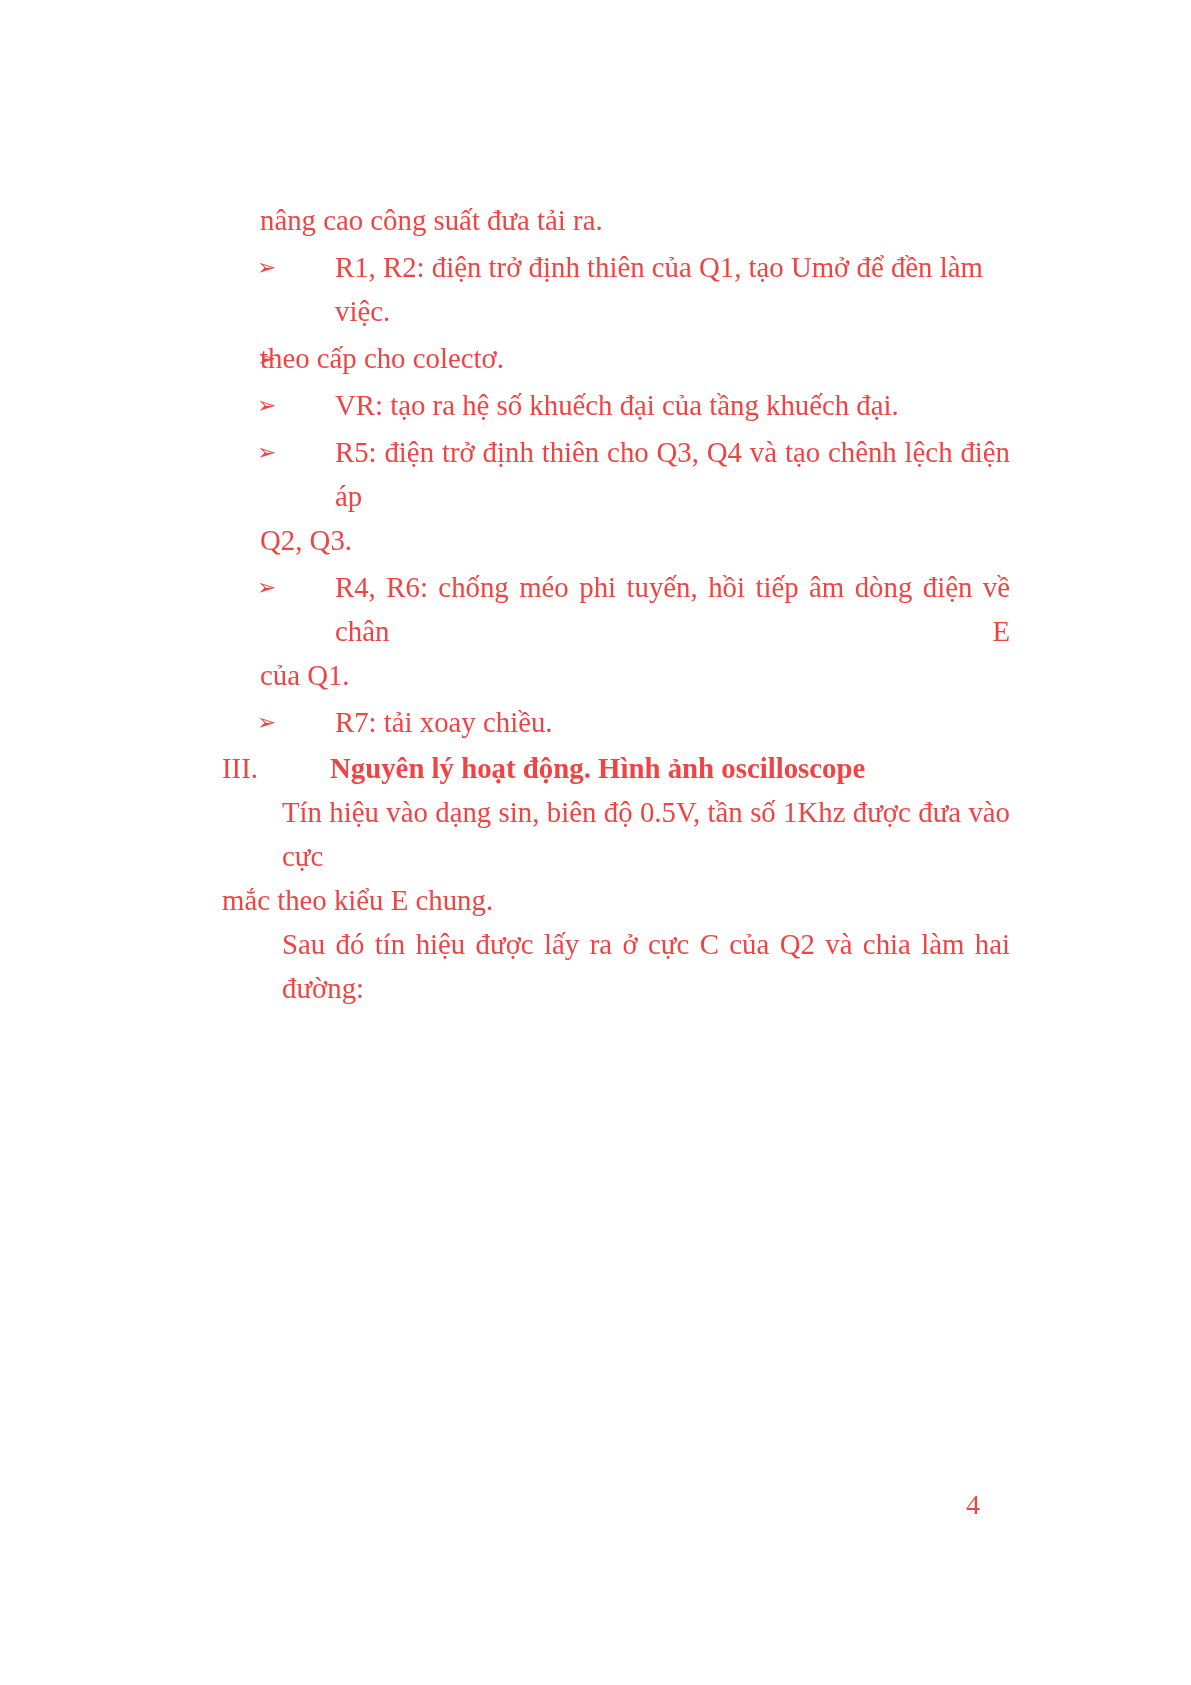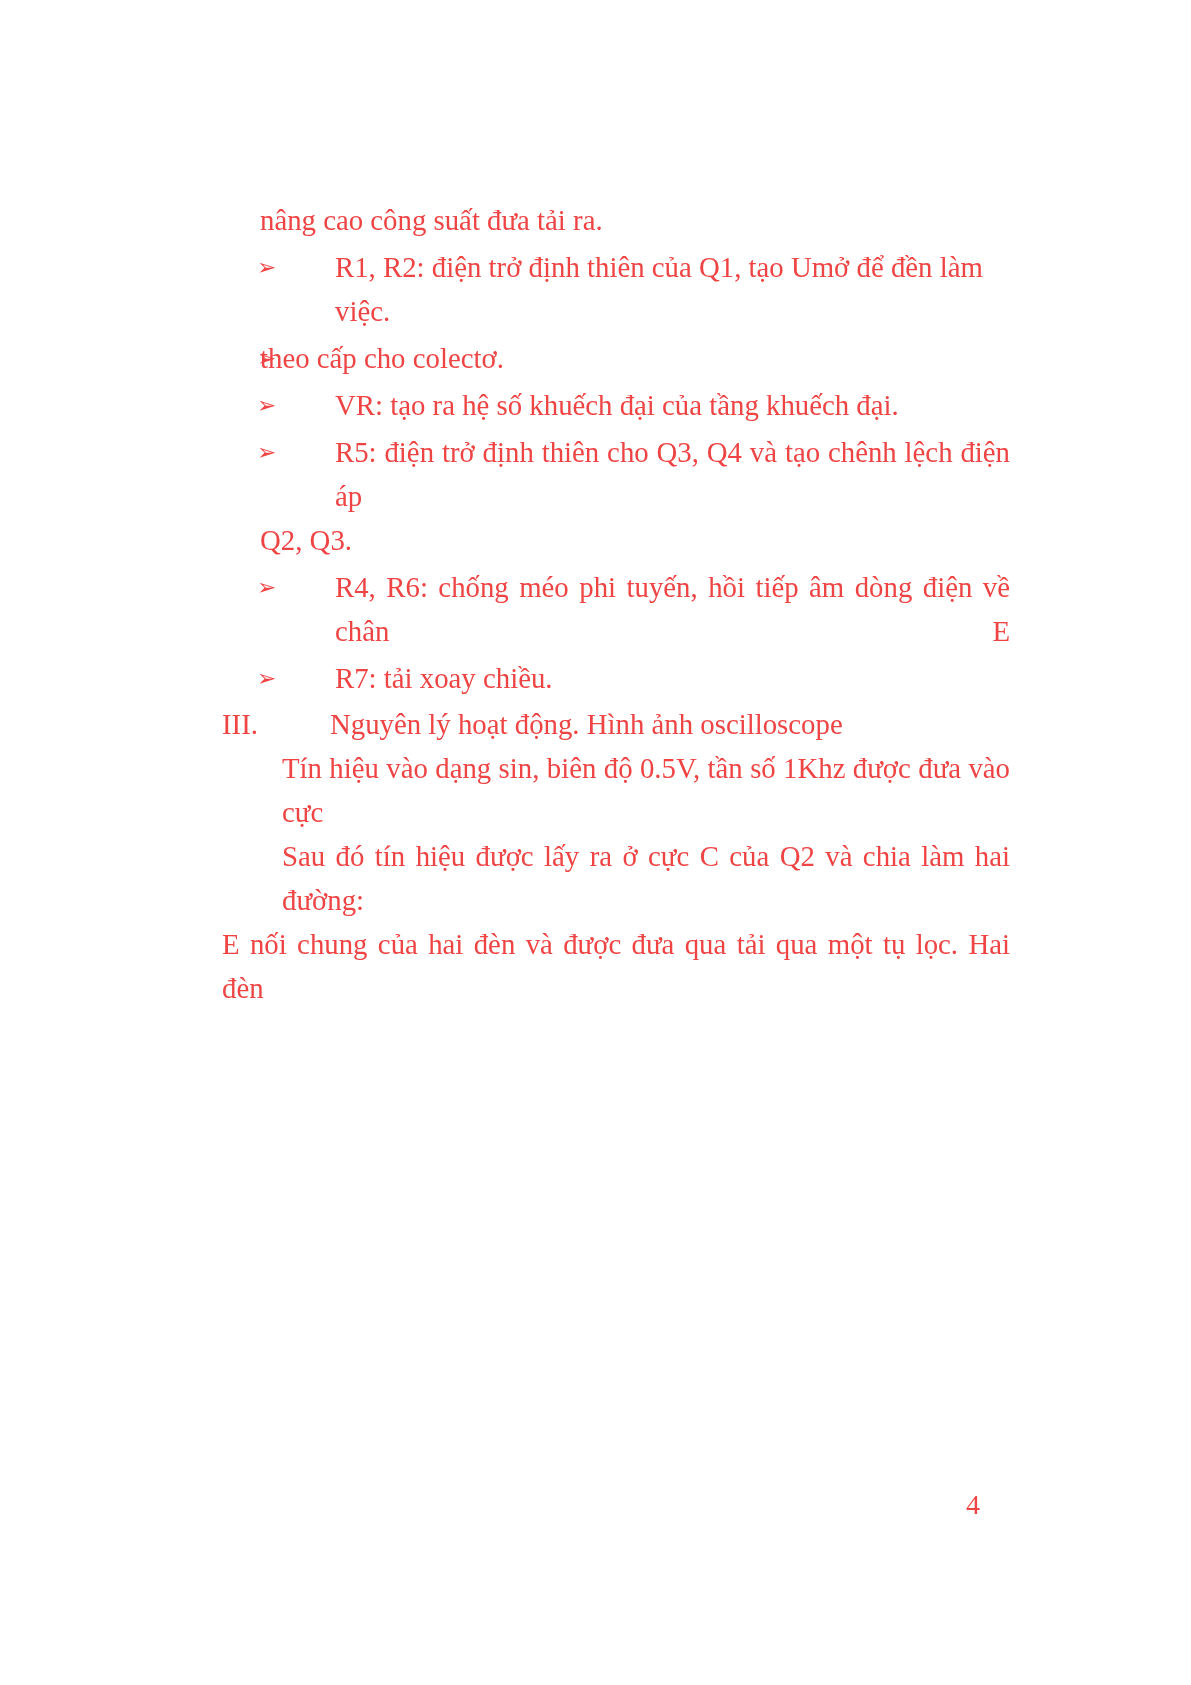--- a/index.html
+++ b/index.html
@@ -25,21 +25,21 @@
   .hang-indent { margin-left:38px; }          
   .list-item { position:relative; margin-left:38px; width:750px; margin-top:3px; }
   .list-item .marker {
     position:absolute; left:-3px; top:0;
     font-family:"DejaVu Sans","Liberation Sans",sans-serif;
     font-size:23px; line-height:44px;
   }
   .list-item .first { padding-left:75px; }    
   .heading { margin-top:2px; }
   .heading .num { display:inline-block; width:108px; font-weight:normal; }
-  .heading .title { font-weight:normal; }
+  .heading .title { font-weight:bold; }
   .para { width:788px; }
   .para .indent { padding-left:60px; }        
   .pagenum {
     position:absolute; left:946px; top:1490px;
     font-size:28px; line-height:30px;
   }
   .bottom-bar {
     position:absolute; left:0; top:1679px;
     width:593px; height:6px; background:#000;
   }
@@ -77,38 +77,39 @@
 
     <div class="list-item">
       <span class="marker">➢</span>
       <div class="line first j">R5: điện trở định thiên cho Q3, Q4 và tạo chênh lệch điện áp</div>
       <div class="line">Q2, Q3.</div>
     </div>
 
     <div class="list-item">
       <span class="marker">➢</span>
       <div class="line first j">R4, R6: chống méo phi tuyến, hồi tiếp âm dòng điện về chân E</div>
+      <div class="line">của Q1.</div>
     </div>
 
     <div class="list-item">
       <span class="marker">➢</span>
       <div class="line first">R7: tải xoay chiều.</div>
     </div>
 
     <div class="line heading">
       <span class="num">III.</span><span class="title">Nguyên lý hoạt động. Hình ảnh oscilloscope</span>
     </div>
 
     <div class="para">
       <div class="line j indent">Tín hiệu vào dạng sin, biên độ 0.5V, tần số 1Khz được đưa vào cực</div>
+      <div class="line">mắc theo kiểu E chung.</div>
     </div>
 
     <div class="para">
       <div class="line j indent">Sau đó tín hiệu được lấy ra ở cực C của Q2 và chia làm hai đường:</div>
-      <div class="line j">E nối chung của hai đèn và được đưa qua tải qua một tụ lọc. Hai đèn</div>
     </div>
 
   </div>
 
   <div class="pagenum">4</div>
 
   <div class="bottom-bar"></div>
   <div class="dot-magenta"></div>
   <div class="dot-yellow"></div>
 </div>

